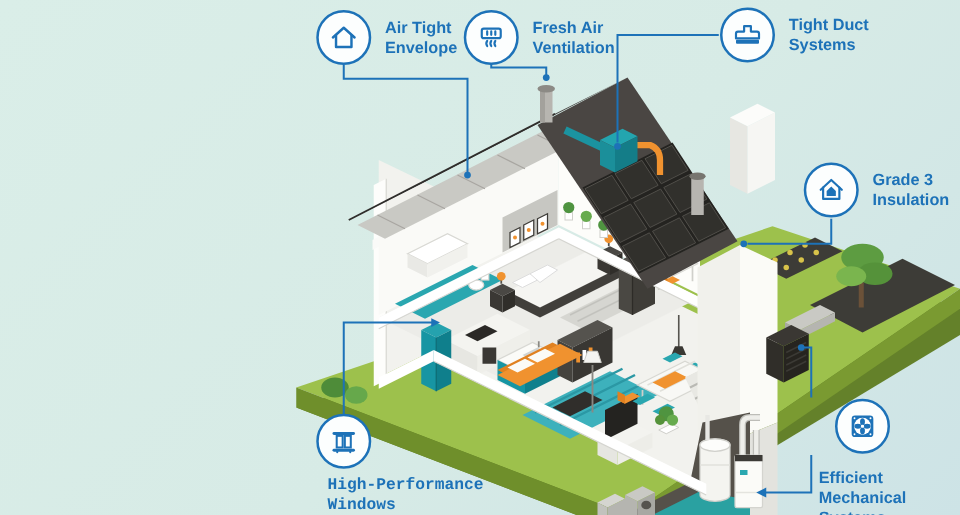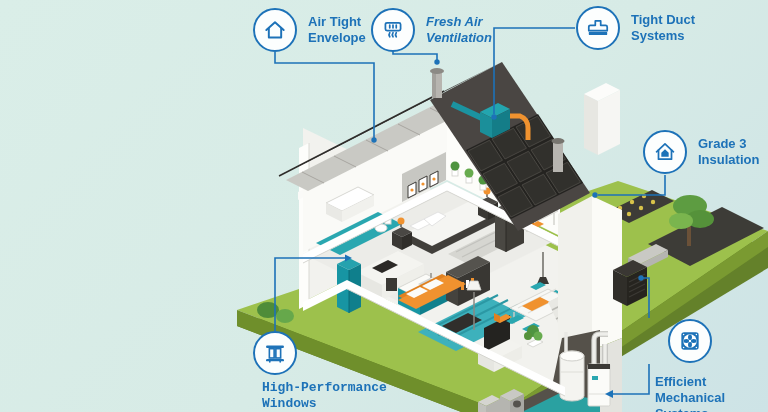--- a/index.html
+++ b/index.html
@@ -13,21 +13,21 @@
   .bubble{
     width:44px;height:44px;box-sizing:border-box;flex:none;
     border:2.5px solid #1d72b8;border-radius:50%;background:#fcfefe;
     display:flex;align-items:center;justify-content:center;
   }
   .label{
     color:#1d72b8;font-weight:bold;font-size:13px;line-height:1.22;
     white-space:pre-line;
   }
   #callout-air-tight{left:253px;top:8px;}
-  #callout-fresh-air{left:371px;top:8px;font-style:italic;}
+  #callout-fresh-air{left:371px;top:8px;}
   #callout-tight-duct{left:576px;top:6px;}
   #callout-insulation{left:643px;top:130px;}
   #callout-mechanical{left:655px;top:319px;flex-direction:column;}
   #callout-windows{left:253px;top:331px;flex-direction:column;align-items:flex-start;gap:5px;}
   #callout-windows .label{margin-left:9px;font-family:Liberation Mono, monospace;}
 </style>
 </head>
 <body>
 
 <div class="stage">

